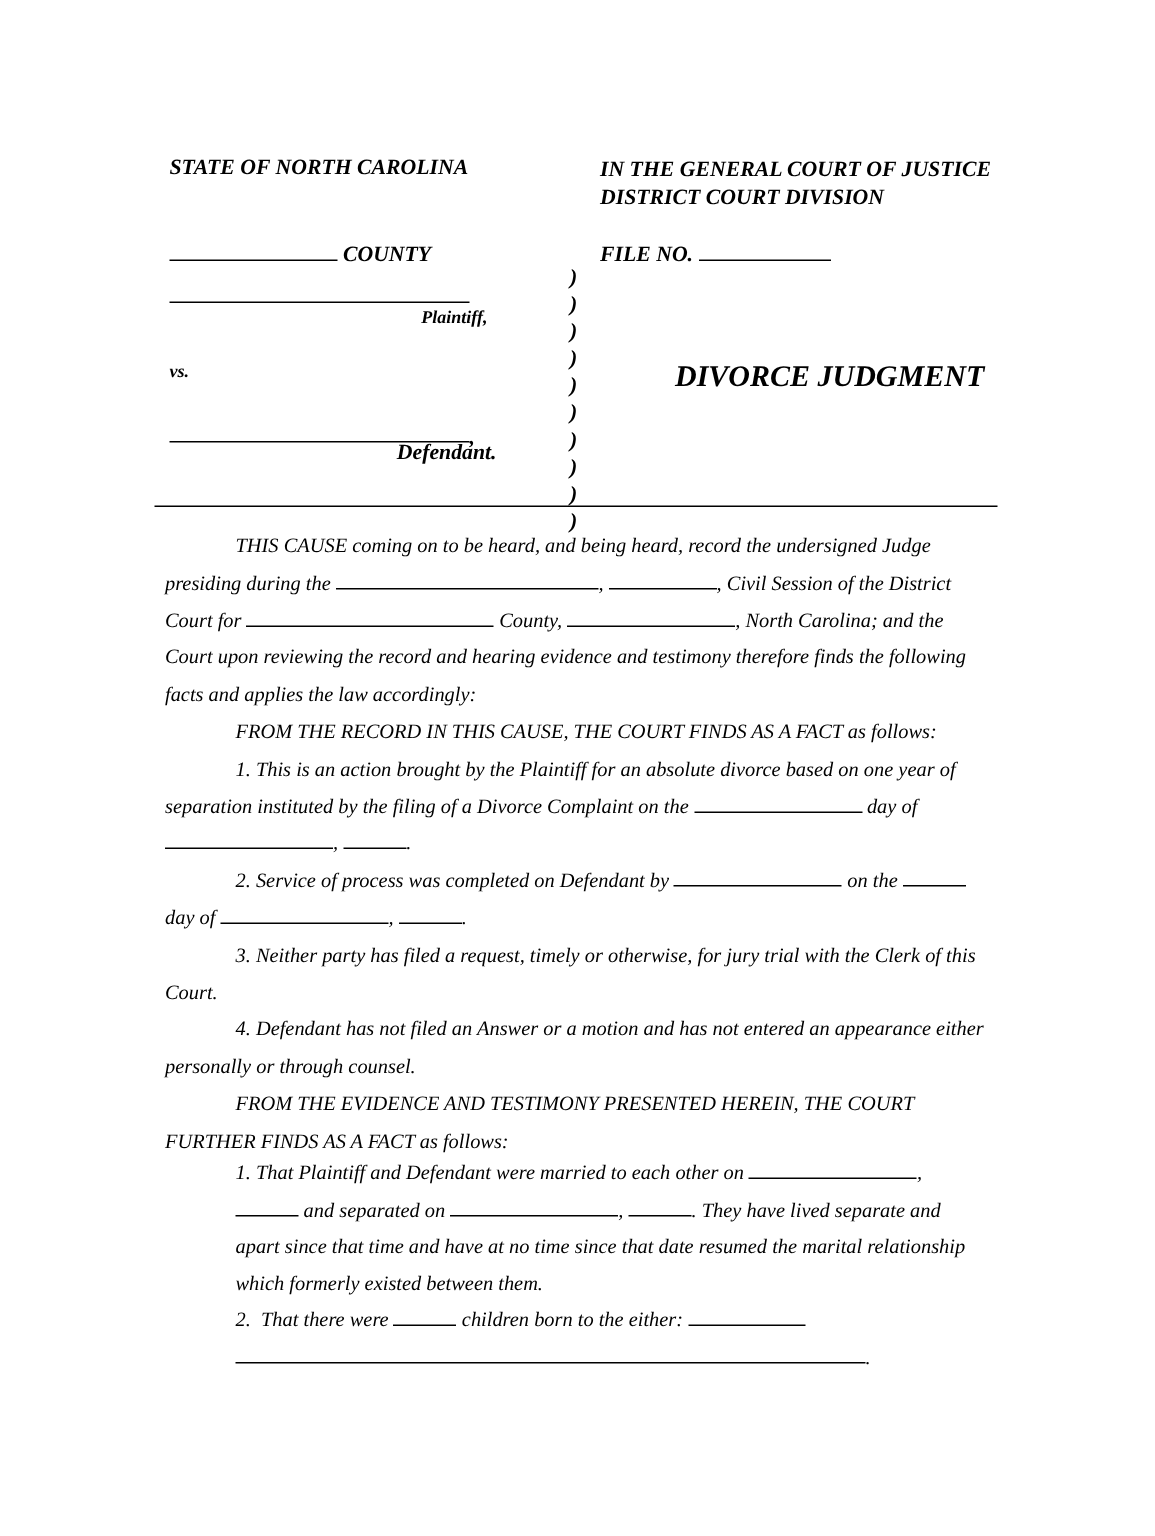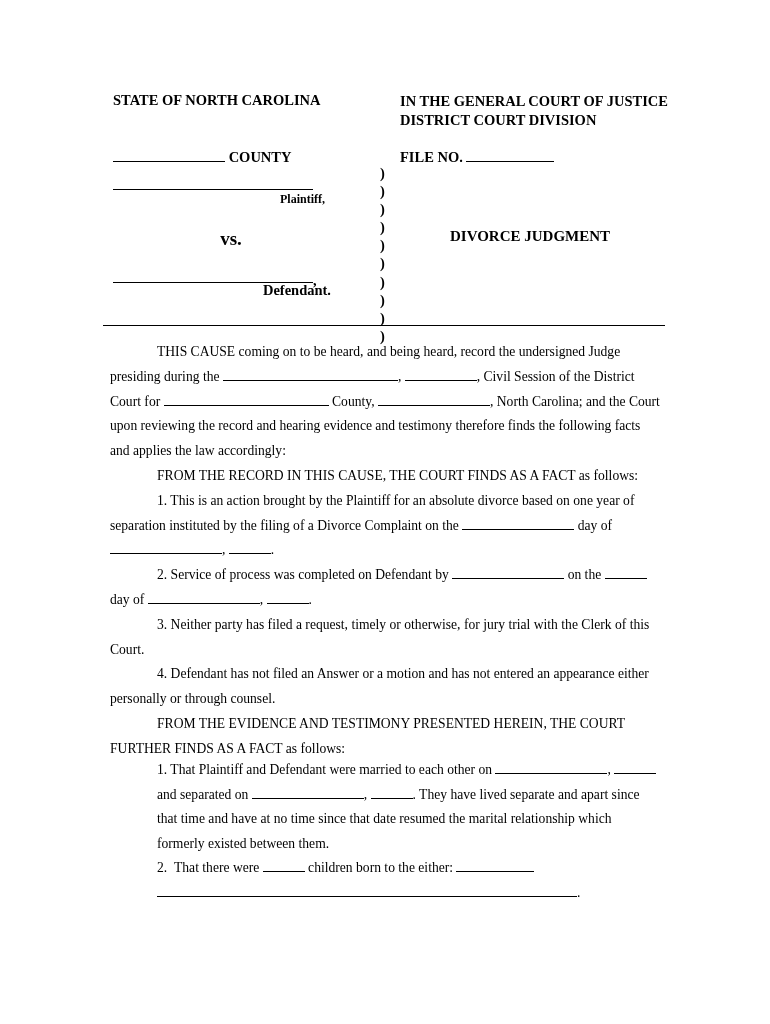--- a/index.html
+++ b/index.html
@@ -12,23 +12,24 @@
     height: 1024px;
     position: relative;
     font-family: "Liberation Serif", "DejaVu Serif", serif;
     color: #000000;
     overflow: hidden;
   }
 
   .page {
     position: absolute;
     left: 0;
-    top: 0;
+    top: 12px;
     width: 770px;
     height: 952px;
+    font-style: italic;
   }
 
   
   .caption {
     position: absolute;
     left: 113px;
     top: 92px;
     width: 560px;
   }
 
@@ -97,31 +98,31 @@
     text-align: right;
     font-weight: bold;
     font-size: 12px;
   }
 
   .vs-label {
     position: absolute;
     left: 0;
     top: 136px;
     width: 236px;
-    text-align: center;
-    font-weight: bold;
-    font-size: 19px;
+    text-align: left;
+    font-weight: bold;
+    font-size: 12px;
   }
 
   .divorce-title {
     position: absolute;
     left: 337px;
     top: 136px;
     font-weight: bold;
-    font-size: 15px;
+    font-size: 20px;
     white-space: nowrap;
   }
 
   .defendant-rule {
     position: absolute;
     left: 0;
     top: 190px;
     width: 200px;
     border-bottom: 1.2px solid #000;
     height: 0;

